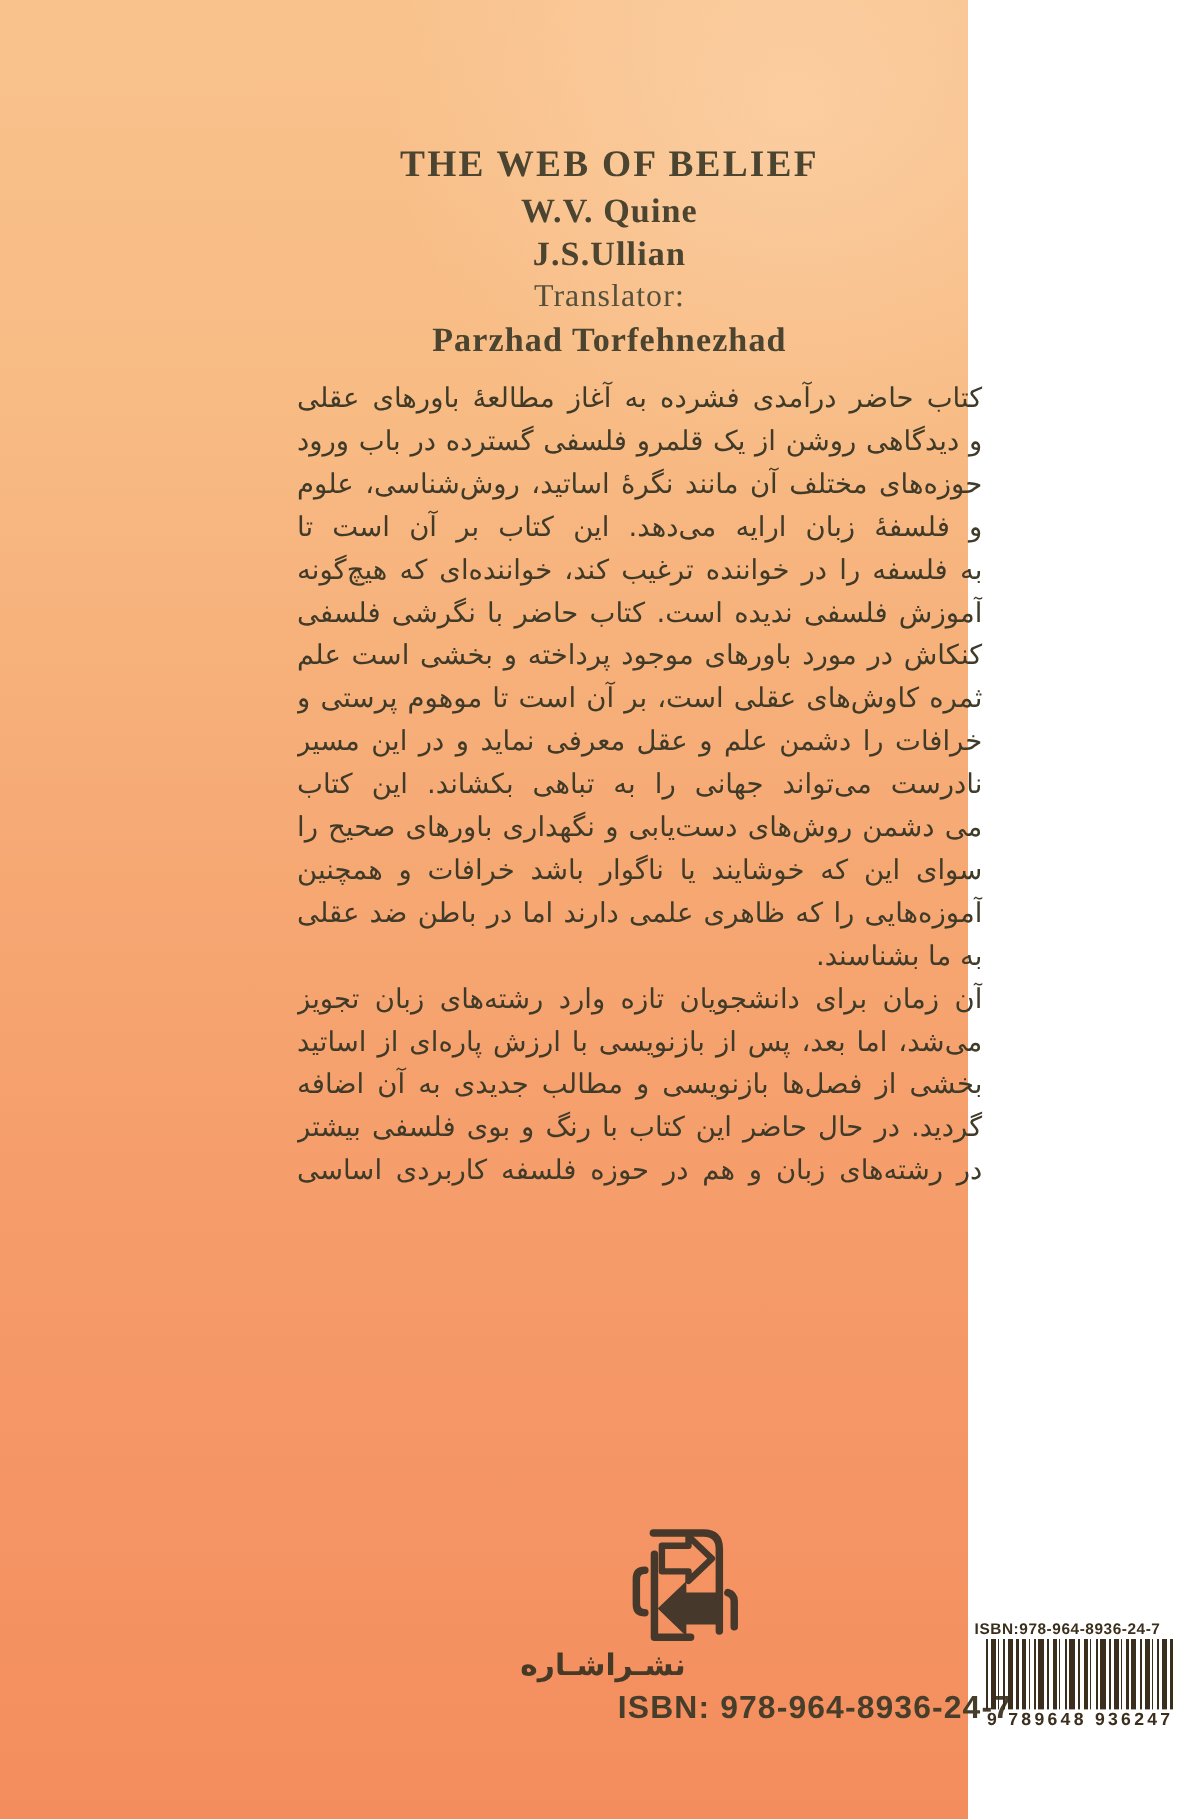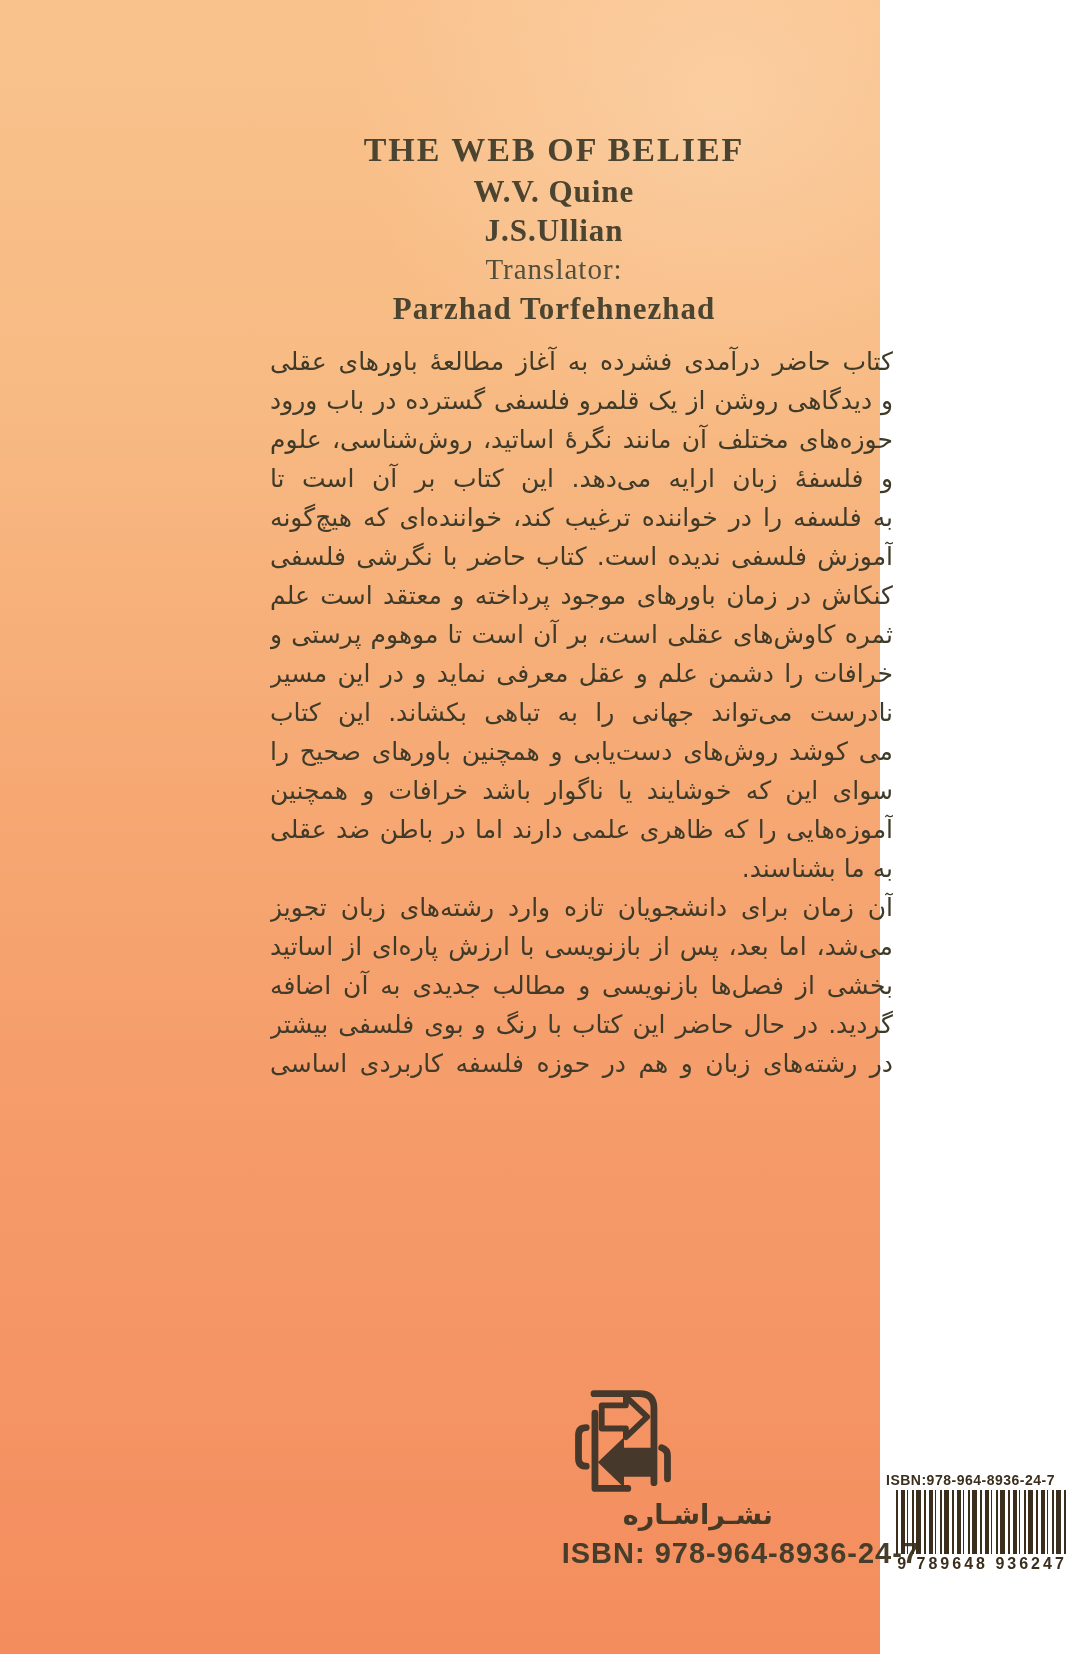--- a/index.html
+++ b/index.html
@@ -32,21 +32,21 @@
   .fa-line{
     height:39px;line-height:39px;font-size:25px;
     text-align:justify;text-align-last:justify;
     overflow:hidden;
   }
   .fa-line.end{text-align-last:right;}
   
   .logo{position:absolute;top:1384px;left:569px;width:108px;height:118px;}
   .publisher-name{
     position:absolute;top:1498px;left:473px;width:300px;
-    text-align:right;direction:rtl;
+    text-align:left;direction:rtl;
     font-family:"DejaVu Sans", sans-serif;
     font-size:27px;font-weight:bold;color:#463a26;line-height:34px;
   }
   .isbn-line{
     position:absolute;top:1537px;left:320px;width:600px;
     text-align:right;
     font-family:"Liberation Sans", sans-serif;
     font-size:29px;font-weight:bold;letter-spacing:1px;color:#463e2a;
   }
   
@@ -85,25 +85,25 @@
     <div class="en-translator">Parzhad Torfehnezhad</div>
   </header>
 
   <main class="persian-text">
     <div class="fa-line">کتاب حاضر درآمدی فشرده به آغاز مطالعهٔ باورهای عقلی است</div>
     <div class="fa-line">و دیدگاهی روشن از یک قلمرو فلسفی گسترده در باب ورود به</div>
     <div class="fa-line">حوزه‌های مختلف آن مانند نگرهٔ اساتید، روش‌شناسی، علوم</div>
     <div class="fa-line">و فلسفهٔ زبان ارایه می‌دهد. این کتاب بر آن است تا علاقه‌مندی</div>
     <div class="fa-line">به فلسفه را در خواننده ترغیب کند، خواننده‌ای که هیچ‌گونه</div>
     <div class="fa-line">آموزش فلسفی ندیده است. کتاب حاضر با نگرشی فلسفی به</div>
-    <div class="fa-line">کنکاش در زمان باورهای موجود پرداخته و معتقد است علم</div>
+    <div class="fa-line">کنکاش در مورد باورهای موجود پرداخته و بخشی است علم</div>
     <div class="fa-line">ثمره کاوش‌های عقلی است، بر آن است تا موهوم پرستی و</div>
     <div class="fa-line">خرافات را دشمن علم و عقل معرفی نماید و در این مسیر از</div>
     <div class="fa-line">نادرست می‌تواند جهانی را به تباهی بکشاند. این کتاب</div>
-    <div class="fa-line">می کوشد روش‌های دست‌یابی و همچنین باورهای صحیح را</div>
+    <div class="fa-line">می دشمن روش‌های دست‌یابی و نگهداری باورهای صحیح را</div>
     <div class="fa-line">سوای این که خوشایند یا ناگوار باشد خرافات و همچنین</div>
     <div class="fa-line">آموزه‌هایی را که ظاهری علمی دارند اما در باطن ضد عقلی اند را</div>
     <div class="fa-line end">به ما بشناسند.</div>
     <div class="fa-line">آن زمان برای دانشجویان تازه وارد رشته‌های زبان تجویز</div>
     <div class="fa-line">می‌شد، اما بعد، پس از بازنویسی با ارزش پاره‌ای از اساتید</div>
     <div class="fa-line">بخشی از فصل‌ها بازنویسی و مطالب جدیدی به آن اضافه</div>
     <div class="fa-line">گردید. در حال حاضر این کتاب با رنگ و بوی فلسفی بیشتر هم</div>
     <div class="fa-line end">در رشته‌های زبان و هم در حوزه فلسفه کاربردی اساسی دارد.</div>
   </main>
 

